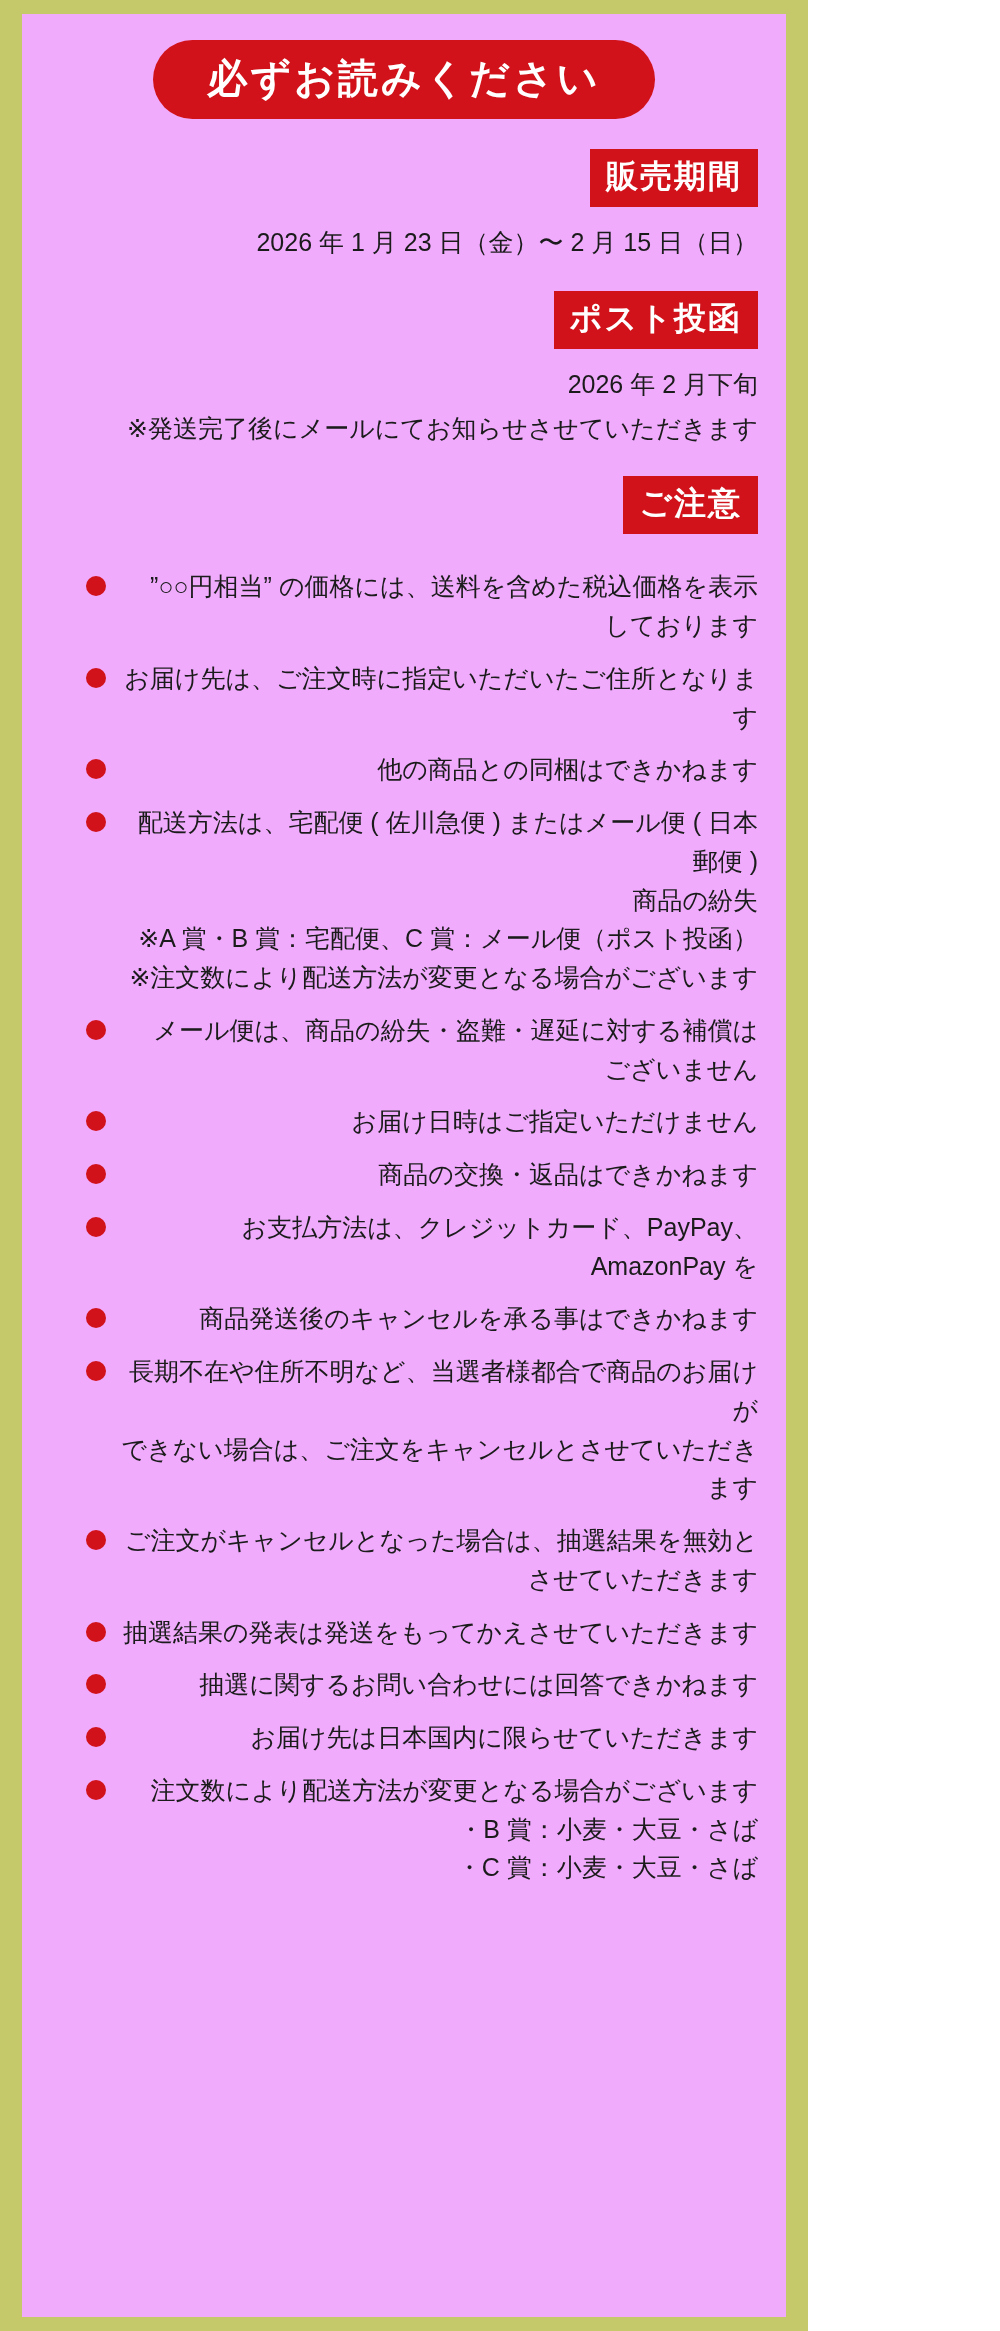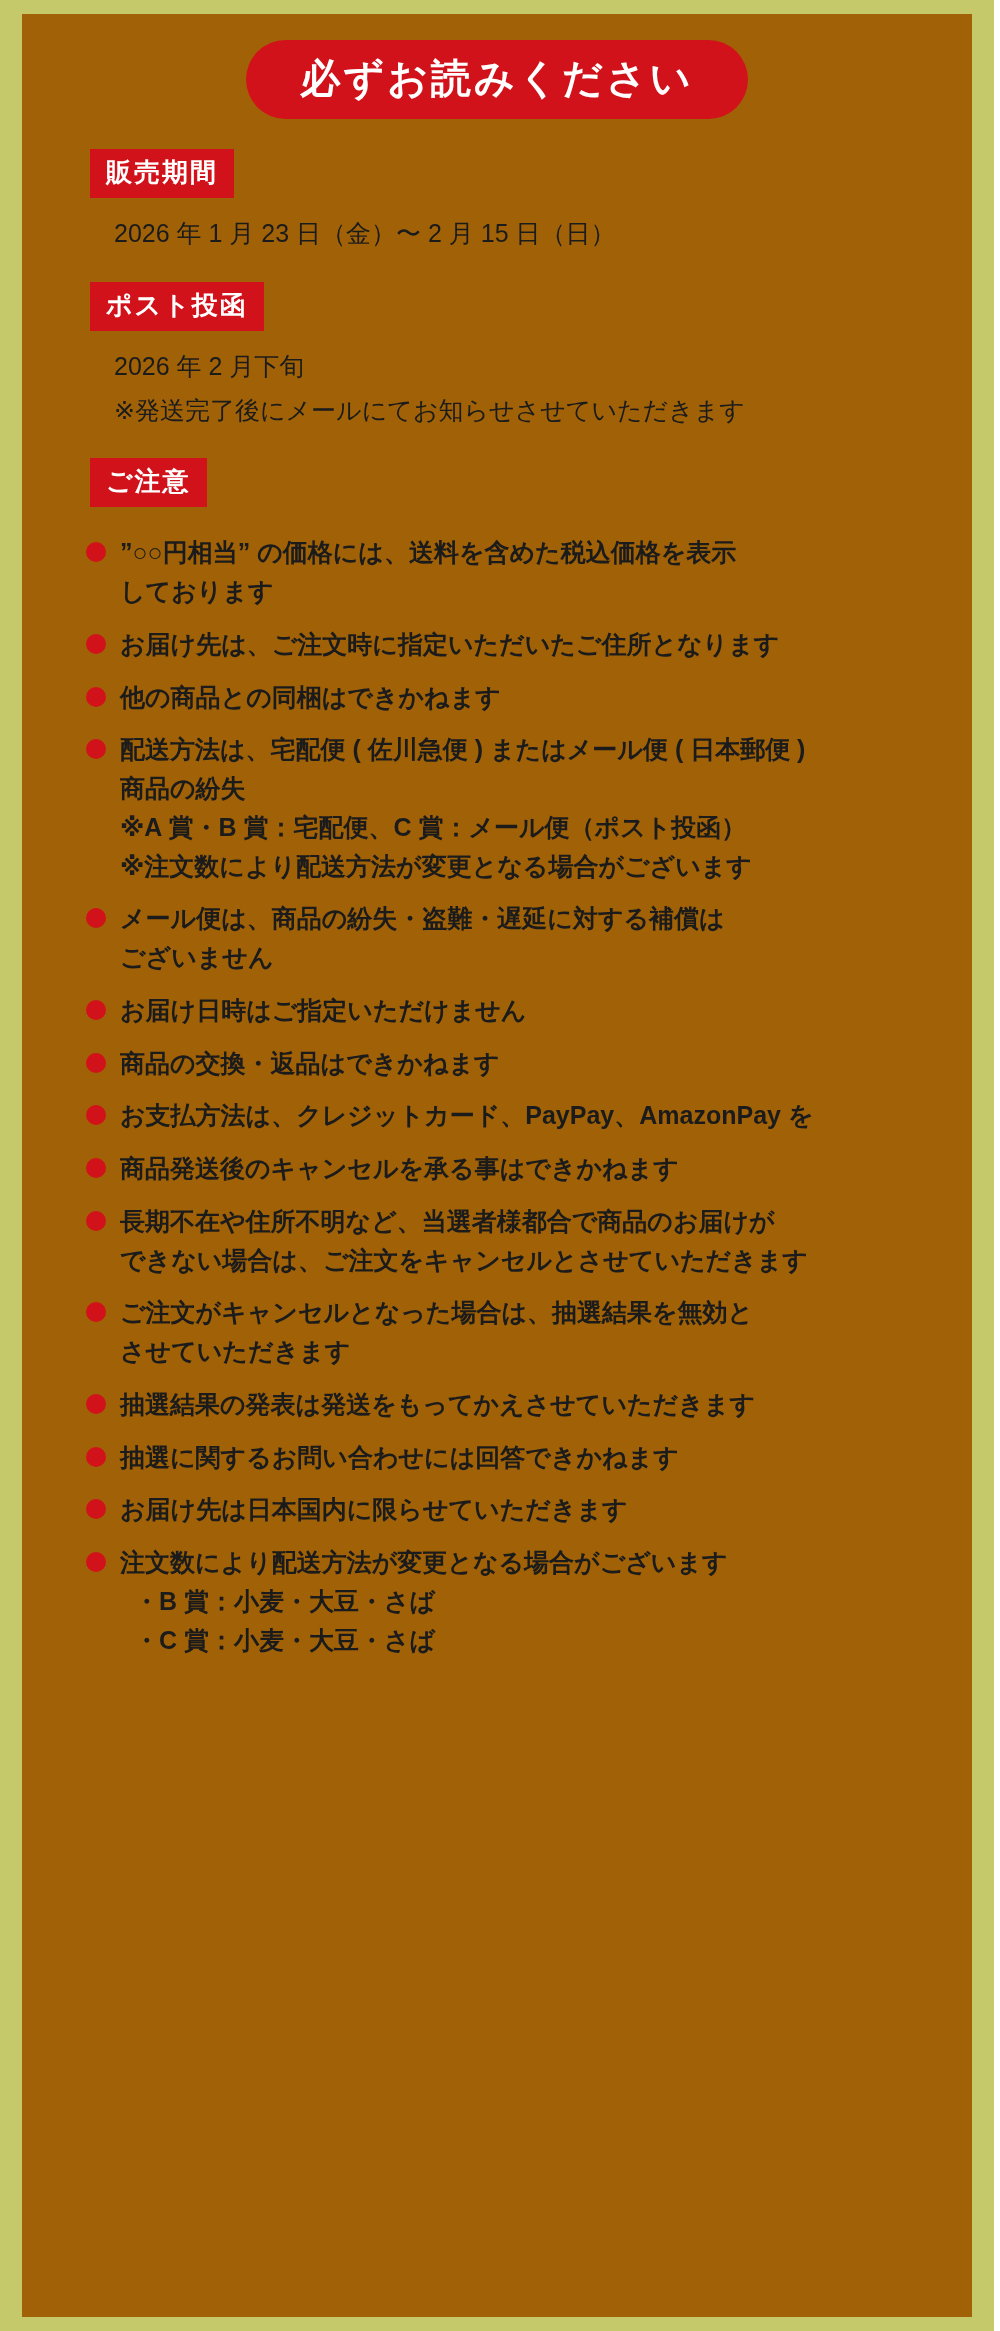--- a/index.html
+++ b/index.html
@@ -8,28 +8,29 @@
   }
   body {
     width: 1000px;
     min-height: 2331px;
     background: #ffffff;
     font-family: "Liberation Sans", "DejaVu Sans", sans-serif;
     -webkit-font-smoothing: antialiased;
   }
   .page {
     position: relative;
-    width: 994px;
+    width: 808px;
     min-height: 2331px;
     box-sizing: border-box;
     border-left: 22px solid #c5c96a;
     border-right: 22px solid #c5c96a;
     border-top: 14px solid #c5c96a;
     border-bottom: 14px solid #c5c96a;
-    background: #a16207;
+    background: #f0abfc;
+    text-align: right;
   }
   .inner {
     padding: 18px 28px 40px 28px;
   }
 
   
   .title-wrap {
     display: flex;
     justify-content: center;
     margin-top: 8px;
@@ -45,21 +46,21 @@
     letter-spacing: 3px;
     line-height: 1.2;
     white-space: nowrap;
   }
 
   
   .tag {
     display: inline-block;
     background: #d1121a;
     color: #ffffff;
-    font-size: 26px;
+    font-size: 32px;
     font-weight: bold;
     letter-spacing: 2px;
     padding: 6px 16px 8px 16px;
     margin-left: 40px;
     margin-bottom: 14px;
   }
   .section {
     margin-bottom: 26px;
   }
   .section-body {
@@ -68,22 +69,21 @@
     line-height: 1.75;
     color: #1b1b1b;
   }
   .section-body .line {
     white-space: nowrap;
   }
 
   
   .notes {
     margin-left: 36px;
-    margin-top: 12px;
-    font-weight: bold;
+    margin-top: 19px;
   }
   .note {
     display: flex;
     align-items: flex-start;
     margin-bottom: 14px;
   }
   .bullet {
     flex: 0 0 auto;
     width: 20px;
     height: 20px;

